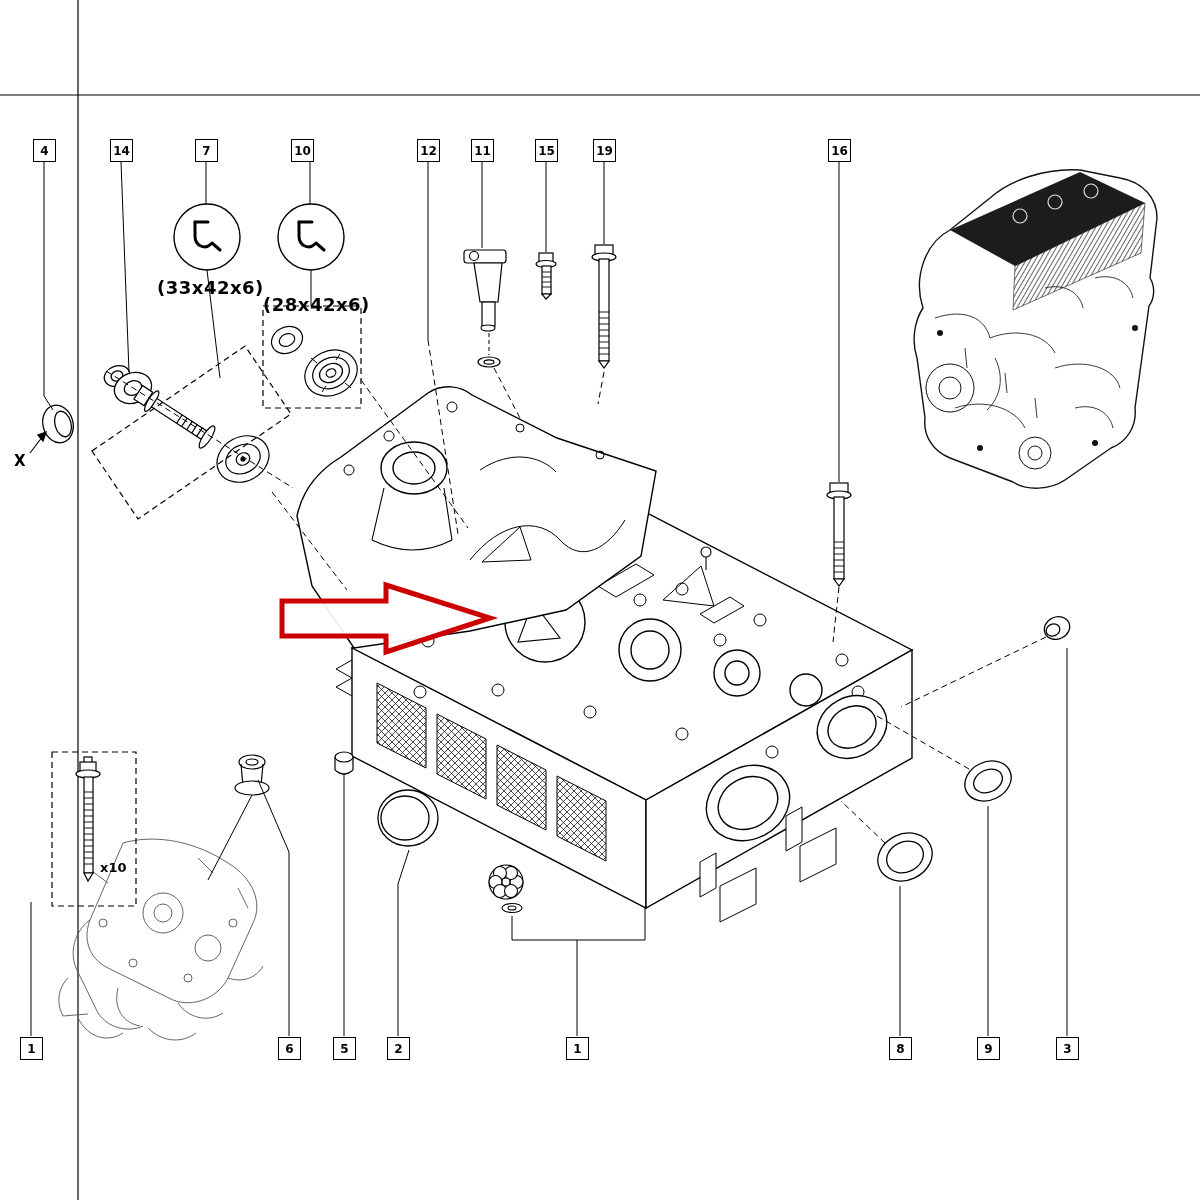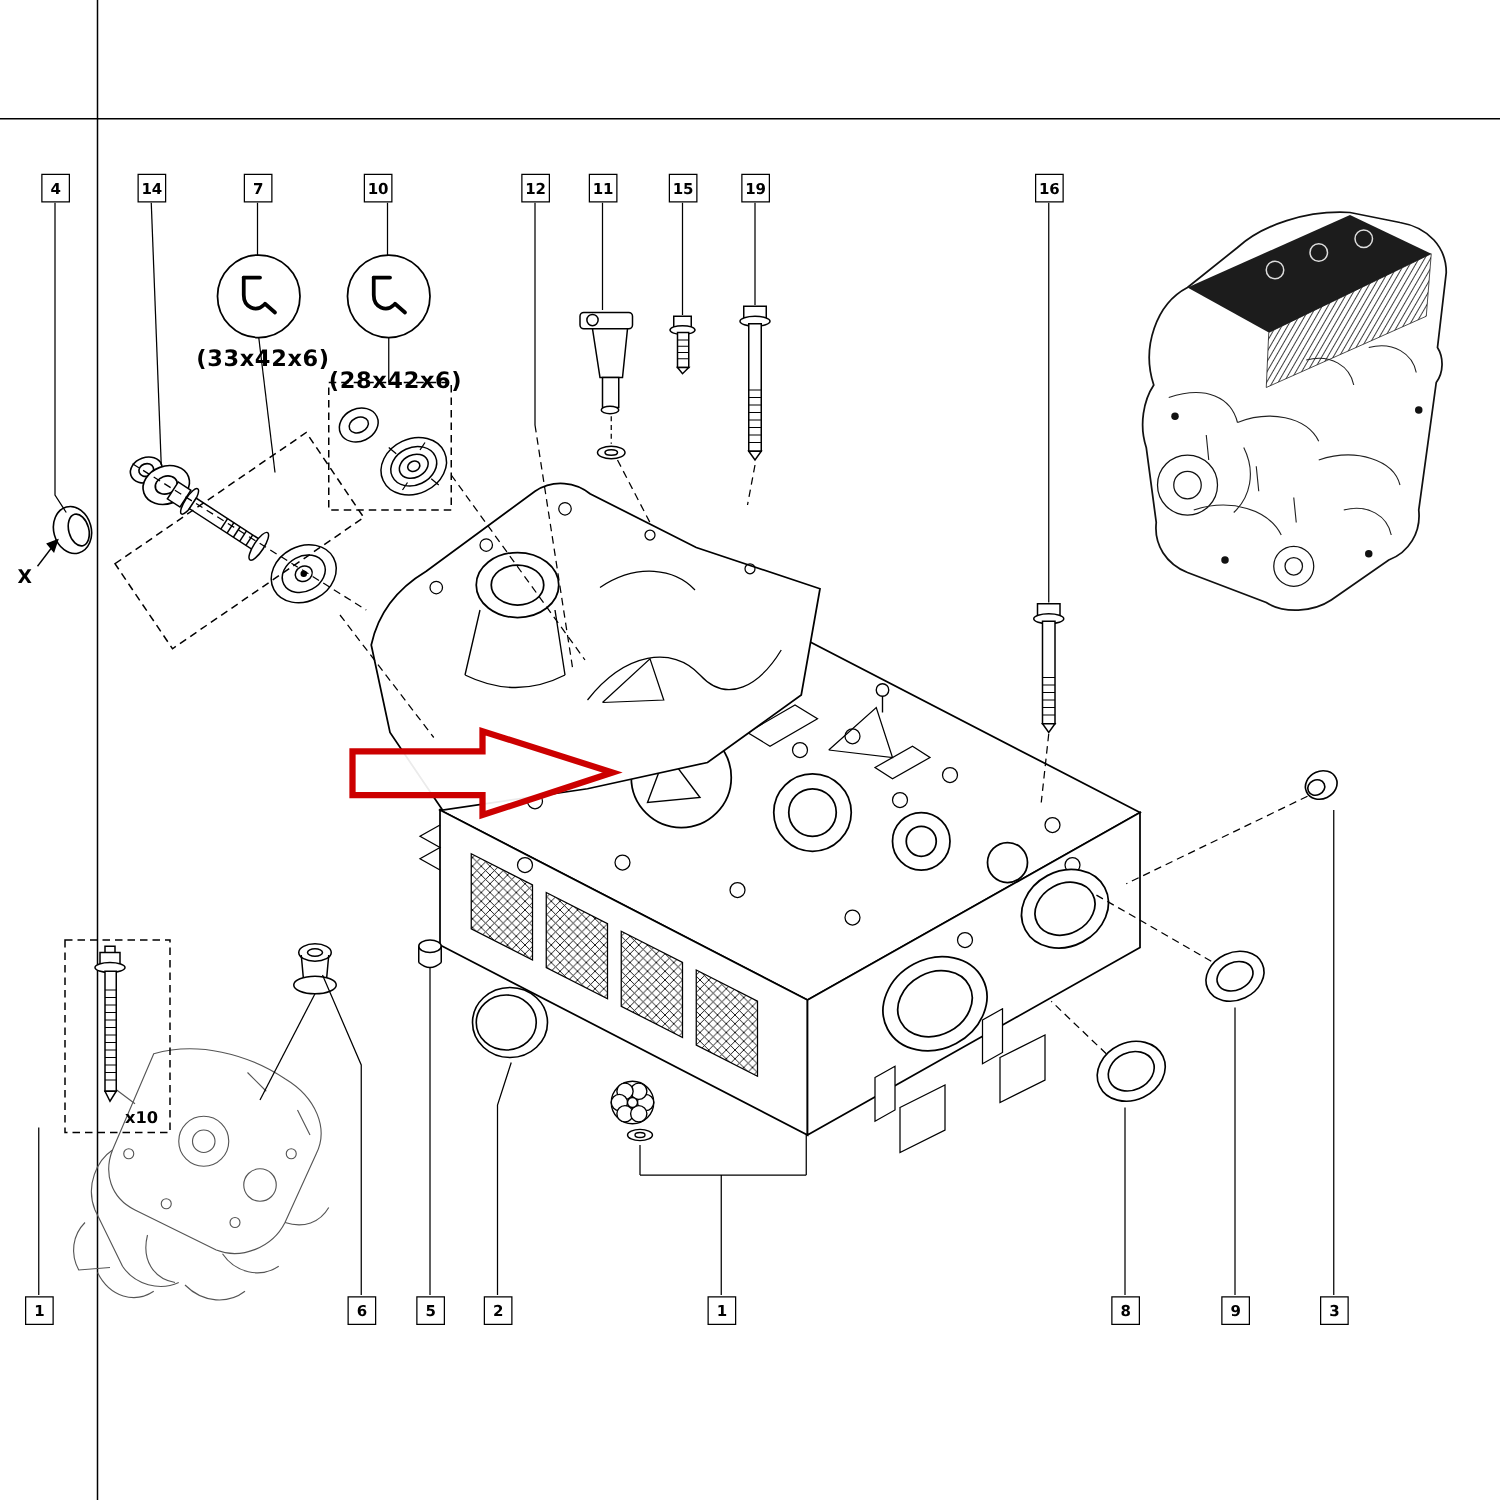--- a/index.html
+++ b/index.html
@@ -10,21 +10,21 @@
   .art{position:absolute;left:0;top:0;}
   .callout{
     position:absolute;width:21px;height:21px;border:1.6px solid #000;background:#fff;
     display:flex;align-items:center;justify-content:center;
     font-size:12px;font-weight:bold;color:#000;z-index:5;line-height:1;
   }
   .dim-label{
     position:absolute;font-size:18px;font-weight:bold;color:#000;z-index:4;
     width:100px;text-align:center;letter-spacing:0.5px;
   }
-  .qty-label{position:absolute;font-size:13px;font-weight:bold;color:#000;z-index:4;margin-top:27px;}
+  .qty-label{position:absolute;font-size:13px;font-weight:bold;color:#000;z-index:4;}
   .x-label{position:absolute;font-size:15px;font-weight:bold;color:#000;z-index:4;}
 </style>
 </head>
 <body>
 
 <div class="stage">
 
   <svg class="art" width="1200" height="1200" viewBox="0 0 1200 1200">
     <defs>
       <pattern id="xh" width="7" height="7" patternUnits="userSpaceOnUse">

